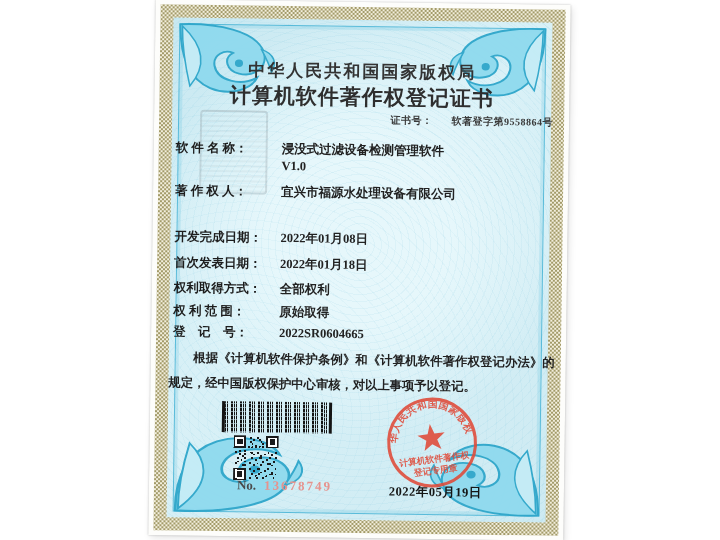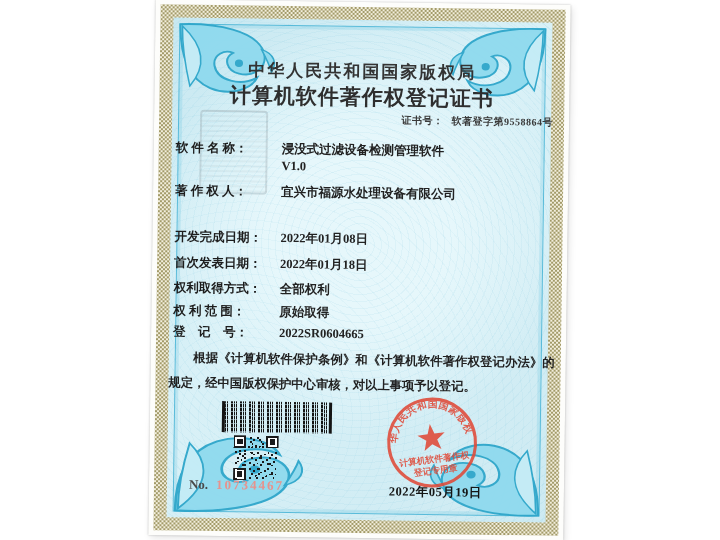--- a/index.html
+++ b/index.html
@@ -56,42 +56,42 @@
     font-size:17px;font-weight:bold;letter-spacing:2px;color:#333;
   }
   .cert-title{
     position:absolute;top:81px;left:0;width:100%;text-align:center;
     font-size:21px;font-weight:bold;letter-spacing:1px;color:#2e2e2e;
   }
   .certno{
     position:absolute;top:111px;right:16px;
     font-size:10px;font-weight:600;color:#3a3a3a;letter-spacing:.5px;
   }
-  .certno .lbl{margin-right:8px;}
+  .certno .lbl{margin-right:19px;}
   .row{position:absolute;left:22px;display:flex;align-items:flex-start;}
   .row .lbl{width:106px;font-size:12.5px;font-weight:bold;color:#1d1d1d;flex:none;}
   .row .val{font-size:12.5px;font-weight:600;color:#222;line-height:1.35;}
   .row .val .l2{display:block;}
   .statement{
     position:absolute;top:346px;left:18px;width:386px;
     font-size:12.3px;font-weight:600;color:#222;
     line-height:2.05;text-indent:2em;text-align:justify;
   }
   .barcode{
     position:absolute;left:72px;top:401px;width:104px;height:31px;
     border-left:3px solid #141414;border-right:3px solid #141414;
     background-image:
       repeating-linear-gradient(0deg, rgba(205,232,240,.55) 0 1px, rgba(205,232,240,0) 1px 4px),
       repeating-linear-gradient(90deg,#141414 0 1px,transparent 1px 2px,#141414 2px 3px,transparent 3px 6px,#141414 6px 8px,transparent 8px 9px);
   }
   .qr{position:absolute;left:84px;top:435px;width:45px;height:45px;}
   .serial{
     position:absolute;left:40px;top:477px;font-size:13px;
   }
-  .serial .no{font-weight:bold;color:#4a4a4a;margin-right:8px;}
+  .serial .no{font-weight:bold;color:#4a4a4a;margin-right:8px;margin-left:48px;}
   .serial .num{color:#e6938e;letter-spacing:2px;font-weight:600;}
   .issue-date{
     position:absolute;left:240px;top:481px;
     font-size:12.5px;font-weight:700;color:#151515;letter-spacing:.5px;
   }
   .seal{
     position:absolute;left:236px;top:393px;width:93px;height:93px;z-index:3;
     opacity:.88;transform:rotate(-8deg);
   }
 </style>
@@ -196,21 +196,21 @@
                  M1 9h1v1H1z M3 10h1v1H3z M2 12h1v1H2z M4 13h1v1H4z M1 15h1v1H1z M5 11h1v1H5z M3 8h1v1H3z M2 14h1v1H2z M5 16h1v1H5z
                  M9 9h2v1H9z M11 10h1v1h-1z M13 9h1v1h-1z M15 11h1v1h-1z M17 10h1v1h-1z M19 9h1v1h-1z M21 10h1v1h-1z M23 9h1v1h-1z
                  M10 12h1v1h-1z M12 13h1v1h-1z M14 12h2v1h-2z M16 14h1v1h-1z M18 13h1v1h-1z M20 12h1v1h-1z M22 14h1v1h-1z
                  M9 15h1v1H9z M11 16h1v1h-1z M13 15h1v1h-1z M15 16h1v1h-1z M19 15h2v1h-2z M21 16h1v1h-1z M23 12h1v1h-1z
                  M9 18h1v1H9z M11 19h1v1h-1z M13 18h2v1h-2z M15 20h1v1h-1z M17 19h1v1h-1z M19 18h1v1h-1z M21 20h1v1h-1z M23 18h1v1h-1z
                  M10 21h1v1h-1z M12 22h1v1h-1z M14 21h1v1h-1z M16 23h1v1h-1z M18 22h1v1h-1z M20 21h2v1h-2z M22 23h1v1h-1z M9 23h1v1H9z M13 23h1v1h-1z M23 21h1v1h-1z"></path>
       </g>
     </svg>
 
     <div class="serial">
-      <span class="no">No.</span><span class="num">10734467</span>
+      <span class="no">No.</span><span class="num">13678749</span>
     </div>
 
     <div class="issue-date">2022年05月19日</div>
 
     <svg class="seal" viewBox="0 0 90 90">
       <defs>
         <path id="sealArc" d="M 45,45 m -34,0 a 34,34 0 1 1 68,0" fill="none"></path>
       </defs>
       <circle cx="45" cy="45" r="42" fill="none" stroke="#e04a38" stroke-width="3"></circle>
       <polygon points="45,27 48.3,36.5 58.3,36.7 50.3,42.7 53.2,52.3 45,46.6 36.8,52.3 39.7,42.7 31.7,36.7 41.7,36.5" fill="#e04a38"></polygon>

